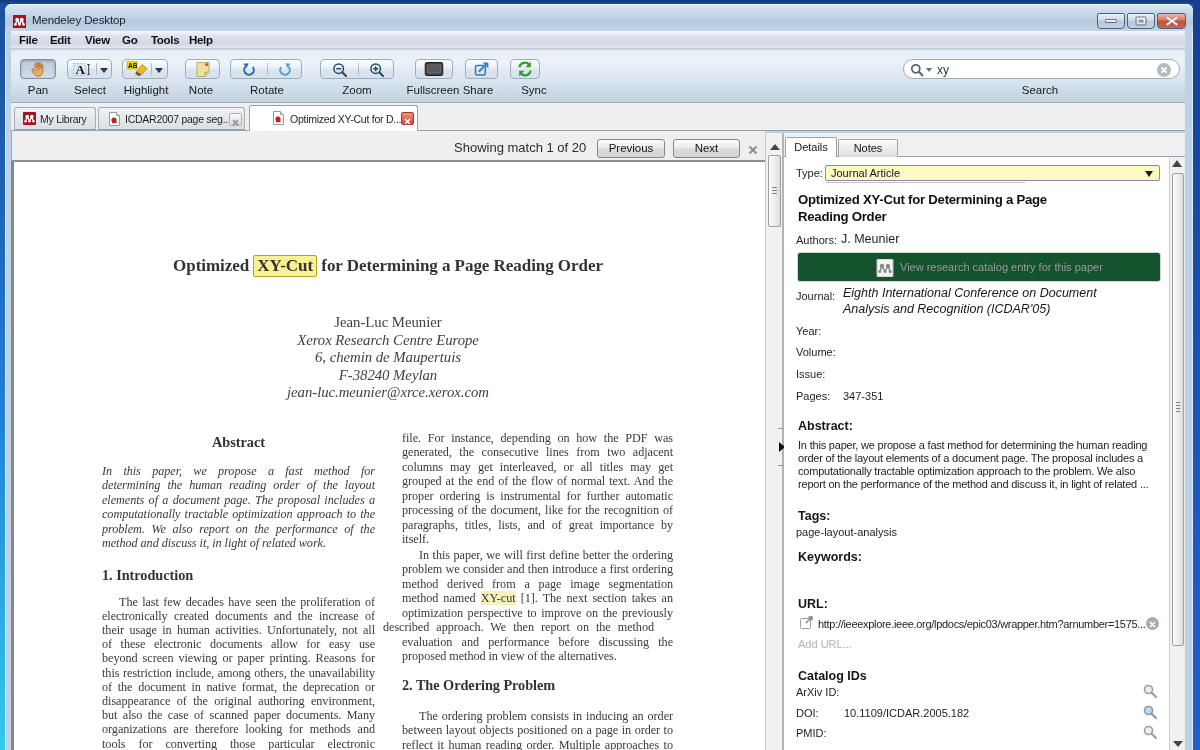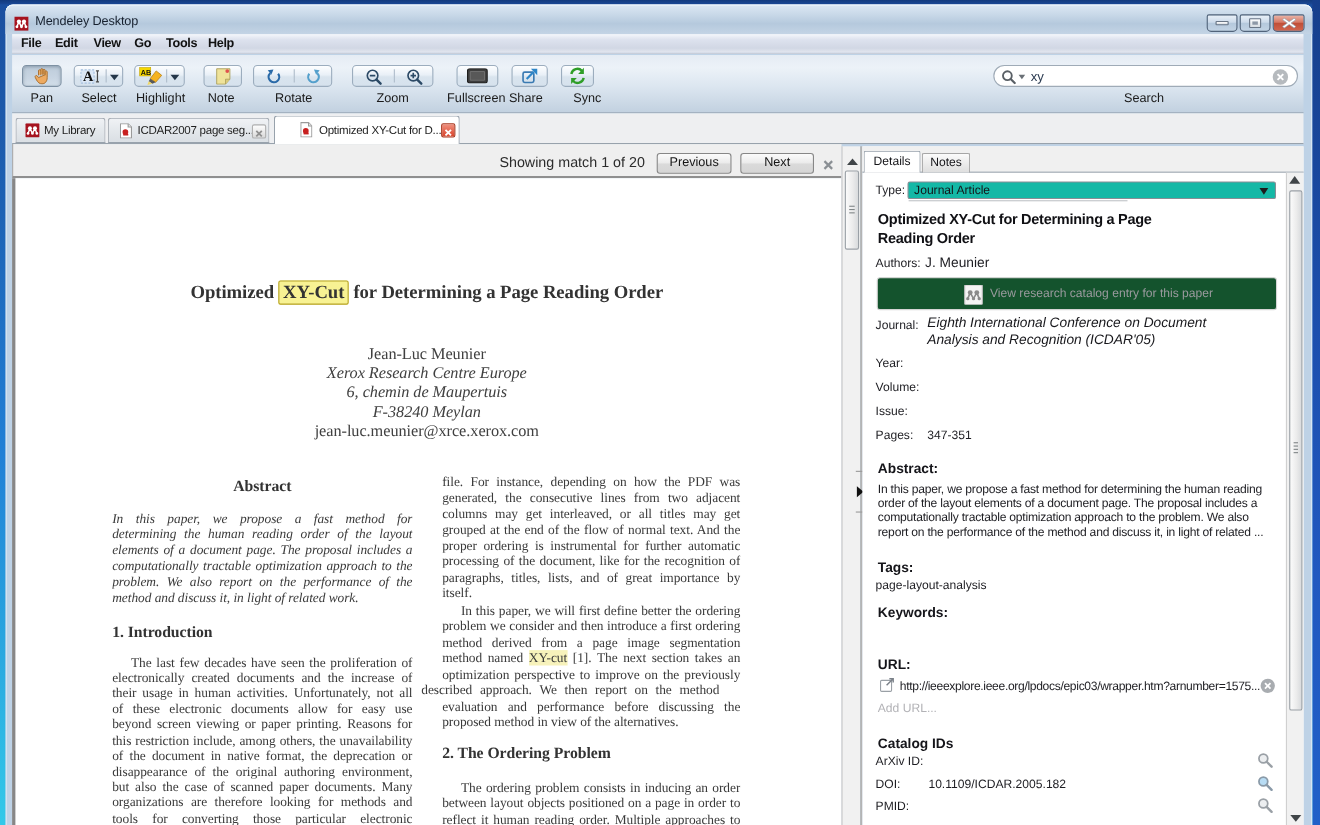--- a/index.html
+++ b/index.html
@@ -266,21 +266,21 @@
   <svg style="position:absolute;left:736px;top:14px" width="10" height="10" viewBox="0 0 10 10">
       <path d="M1.5 1.5 L8.5 8.5 M8.5 1.5 L1.5 8.5" stroke="#8a8f94" stroke-width="2"></path>
     </svg>
 </div>
 <div id="pdfarea" class="abs">
   <div class="dl ctr" style="left:0;width:748px;top:97px;height:20px;font-size:17px;font-weight:700;color:#333">Optimized <span style="background:#f8f293;border:1px solid #b6a32b;border-radius:2px;padding:0 3px 1px 3px">XY-Cut</span> for Determining a Page Reading Order</div>
   <div class="dl ctr" style="left:0;width:748px;top:153px;height:15px;font-size:14.8px;color:#404040">Jean-Luc Meunier</div>
   <div class="dl ctr" style="left:0;width:748px;top:170.5px;height:15px;font-size:14.8px;font-style:italic;color:#404040">Xerox Research Centre Europe</div>
   <div class="dl ctr" style="left:0;width:748px;top:188px;height:15px;font-size:14.8px;font-style:italic;color:#404040">6, chemin de Maupertuis</div>
   <div class="dl ctr" style="left:0;width:748px;top:205.5px;height:15px;font-size:14.8px;font-style:italic;color:#404040">F-38240 Meylan</div>
-  <div class="dl ctr" style="left:0;width:748px;top:223px;height:15px;font-size:14.8px;color:#404040">jean-luc.meunier@xrce.xerox.com</div>
+  <div class="dl ctr" style="left:0;width:748px;top:223px;height:15px;font-size:14.8px;font-style:italic;color:#404040">jean-luc.meunier@xrce.xerox.com</div>
 
   <div class="dl ctr" style="left:88px;width:273px;top:273px;height:16px;font-size:14.3px;font-weight:700;color:#333">Abstract</div>
   <div class="jl it" style="left:88px;width:273px;top:301.5px">In this paper, we propose a fast method for</div>
   <div class="jl it" style="left:88px;width:273px;top:316px">determining the human reading order of the layout</div>
   <div class="jl it" style="left:88px;width:273px;top:330.5px">elements of a document page. The proposal includes a</div>
   <div class="jl it" style="left:88px;width:273px;top:345px">computationally tractable optimization approach to the</div>
   <div class="jl it" style="left:88px;width:273px;top:359.5px">problem. We also report on the performance of the</div>
   <div class="dl it" style="left:88px;width:273px;top:374px">method and discuss it, in light of related work.</div>
 
   <div class="dl" style="left:88px;top:406px;height:17px;font-size:14.3px;font-weight:700;color:#333">1. Introduction</div>
@@ -328,24 +328,24 @@
 <div id="splitline" class="abs"></div>
 <div class="abs" style="left:778px;top:428px;width:10px;height:38px">
   <div style="position:absolute;left:0;top:0;width:10px;height:1px;background:#9a9a9a"></div>
   <div style="position:absolute;left:0;bottom:0;width:10px;height:1px;background:#9a9a9a"></div>
   <div class="sarrow" style="left:1px;top:14px;border-top:5px solid transparent;border-bottom:5px solid transparent;border-left:6px solid #101010"></div>
 </div>
 <div id="sidebar" class="abs">
   <div style="position:absolute;left:0;top:0;width:401px;height:23px;background:#f0f0f0"></div>
   <div style="position:absolute;left:0;top:23px;width:401px;height:1px;background:#98a2ac"></div>
   <div style="position:absolute;left:1px;top:4px;width:52px;height:20px;background:#fff;border:1px solid #98a2ac;border-bottom:none;border-radius:2px 2px 0 0;font-size:11px;color:#16161a;text-align:center;line-height:19px">Details</div>
-  <div style="position:absolute;left:54px;top:6px;width:44px;height:18px;background:linear-gradient(180deg,#fbfbfb,#e9e9e9 60%,#dedede);border:1px solid #a6a6a6;border-bottom:none;border-radius:2px 2px 0 0;font-size:11px;color:#16161a;text-align:center;line-height:17px">Notes</div>
+  <div style="position:absolute;left:54px;top:6px;width:60px;height:18px;background:linear-gradient(180deg,#fbfbfb,#e9e9e9 60%,#dedede);border:1px solid #a6a6a6;border-bottom:none;border-radius:2px 2px 0 0;font-size:11px;color:#16161a;text-align:center;line-height:17px">Notes</div>
 
   <div class="sb" style="left:12px;top:34px">Type:</div>
-  <div style="position:absolute;left:41px;top:32px;width:335px;height:16px;background:#14b8a6;border:1px solid #878e95;border-radius:2px">
+  <div style="position:absolute;left:41px;top:32px;width:335px;height:16px;background:#fef9c3;border:1px solid #878e95;border-radius:2px">
     <span style="position:absolute;left:5px;top:1px;font-size:11px;color:#141418">Journal Article</span>
     <div class="sarrow" style="right:6px;top:5px;border-left:4.5px solid transparent;border-right:4.5px solid transparent;border-top:6px solid #1c1c1c"></div>
   </div>
   <div style="position:absolute;left:42px;top:49px;width:199px;height:1px;background:#c0c4c8"></div>
 
   <div style="position:absolute;left:14px;top:58px;width:330px;font-size:13.2px;letter-spacing:-0.25px;font-weight:700;color:#101014;line-height:17px;font-family:'Liberation Sans',sans-serif">Optimized XY-Cut for Determining a Page<br>Reading Order</div>
 
   <div class="sb" style="left:12px;top:101px">Authors:</div>
   <div class="sb" style="left:57px;top:99px;font-size:12.5px">J. Meunier</div>
 

